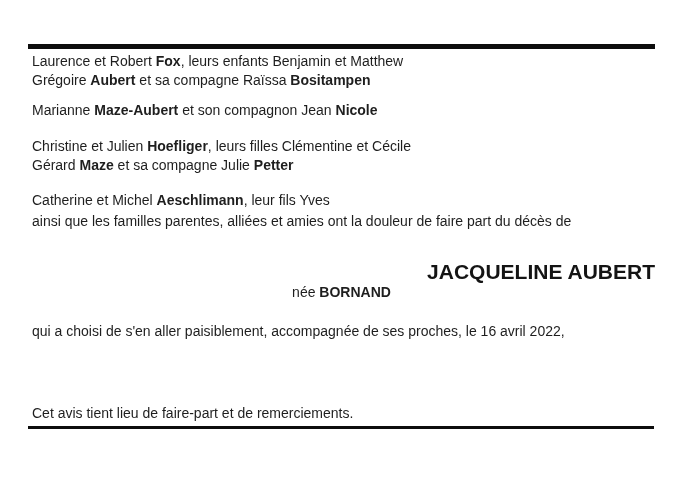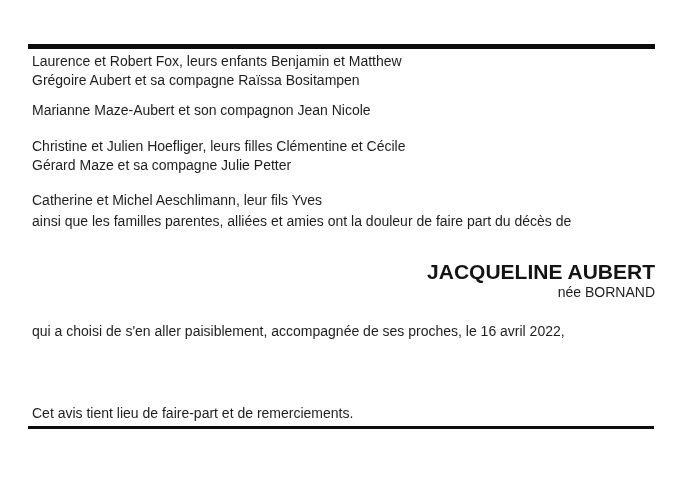--- a/index.html
+++ b/index.html
@@ -34,30 +34,30 @@
   }
   .line {
     position: absolute;
     left: 32px;
     font-size: 14px;
     line-height: 19px;
     white-space: nowrap;
     margin: 0;
   }
   .line b {
-    font-weight: normal;
+    font-weight: bold;
   }
   .line sup {
     font-size: 9.5px;
     line-height: 0;
   }
   .centered {
     left: 28px;
     width: 627px;
-    text-align: right;
+    text-align: center;
   }
   .deceased-name {
     position: absolute;
     left: 28px;
     width: 627px;
     text-align: right;
     margin: 0;
     font-size: 21px;
     line-height: 26px;
     font-weight: bold;

